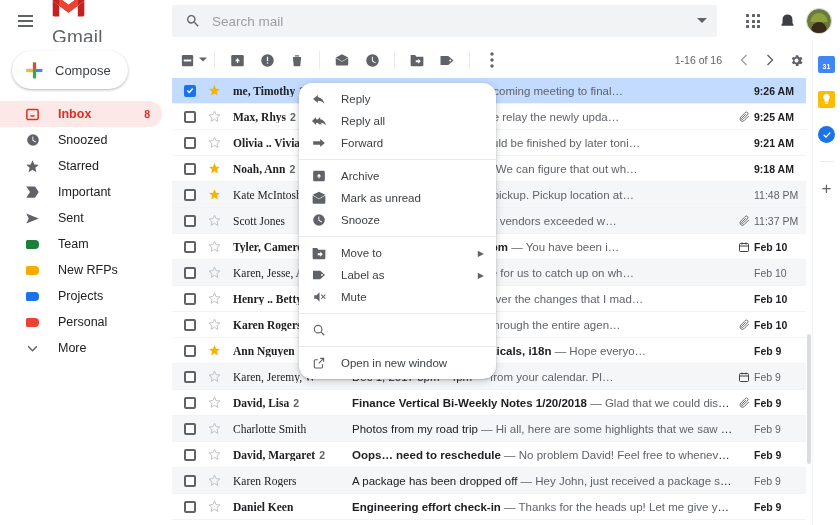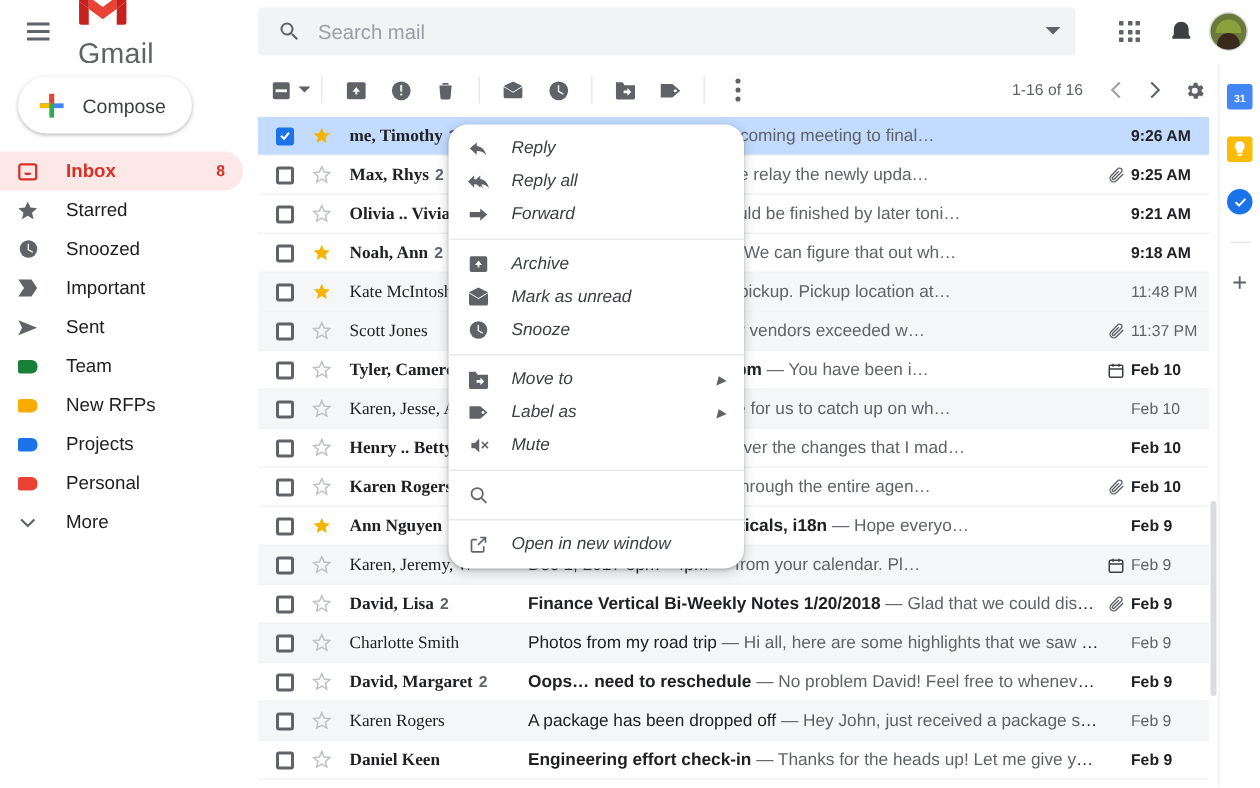--- a/index.html
+++ b/index.html
@@ -78,21 +78,21 @@
     display: flex; align-items: center; gap: 11px;
     margin: 3px 0 0 12px; height: 38px; width: 116px;
     background: #fff; border-radius: 21px; cursor: pointer;
     box-shadow: 0 1px 3px rgba(60,64,67,.28), 0 1px 2px rgba(60,64,67,.12);
     padding-left: 13px;
   }
   .compose-label { font-size: 13px; color: #3c4043; }
   .nav { margin-top: 12px; }
   .nav-item {
     display: flex; align-items: center; height: 26px;
-    padding-left: 10px; cursor: pointer; position: relative;
+    padding-left: 24px; cursor: pointer; position: relative;
     border-top-right-radius: 13px; border-bottom-right-radius: 13px;
     margin-right: 10px;
   }
   .nav-item.active { background: #fce8e6; }
   .nav-ico {
     width: 17px; display: flex; align-items: center; justify-content: center;
     flex-shrink: 0;
   }
   .nav-label {
     font-size: 12.5px; color: #202124; margin-left: 17px;
@@ -161,21 +161,20 @@
     font-size: 10.5px; color: #5f6368;
   }
   .row.unread .date { font-weight: bold; color: #202124; }
 
   
   .ctxmenu {
     position: absolute; left: 299px; top: 83px; width: 197px;
     background: #fff; border-radius: 13px; z-index: 50;
     box-shadow: 0 2px 6px 2px rgba(60,64,67,.15), 0 1px 2px rgba(60,64,67,.3);
     padding: 5px 0;
-    font-style: italic;
   }
   .mi {
     display: flex; align-items: center; height: 22px;
     padding: 0 12px; cursor: pointer; font-size: 11.5px; color: #3c4043;
     position: relative;
   }
   .mi-ico { width: 16px; display: flex; align-items: center; justify-content: center; flex-shrink: 0; }
   .mi-label { margin-left: 14px; white-space: nowrap; }
   .mi-arrow { position: absolute; right: 12px; color: #5f6368; font-size: 8px; }
   .mi-div { height: 1px; background: #e8eaed; margin: 5px 0; }
@@ -287,35 +286,35 @@
             <rect x="3" y="4" width="18" height="16" rx="2"></rect>
               <path d="M3 13h5l1.5 2.5h5L16 13h5" fill="#d93025" stroke="none"></path>
           </svg>
         </span>
         <span class="nav-label">Inbox</span>
         <span class="nav-count">8</span>
       </div>
 
       <div class="nav-item">
         <span class="nav-ico">
-          <svg width="15" height="15" viewBox="0 0 24 24" fill="#5f6368">
-              <path d="M12 17.3l-6.2 3.7 1.6-7L2 9.2l7.1-.6L12 2l2.9 6.6 7.1.6-5.4 4.8 1.6 7z"></path>
-            </svg>
-        </span>
-        <span class="nav-label">Starred</span>
-      </div>
-
-      <div class="nav-item">
-        <span class="nav-ico">
           <svg width="14" height="14" viewBox="0 0 24 24" fill="#5f6368">
               <circle cx="12" cy="12" r="10"></circle>
               <path d="M12.5 6h-1.5v7l5.5 3.3.8-1.3-4.8-2.8z" fill="#fff"></path>
             </svg>
         </span>
         <span class="nav-label">Snoozed</span>
+      </div>
+
+      <div class="nav-item">
+        <span class="nav-ico">
+          <svg width="15" height="15" viewBox="0 0 24 24" fill="#5f6368">
+              <path d="M12 17.3l-6.2 3.7 1.6-7L2 9.2l7.1-.6L12 2l2.9 6.6 7.1.6-5.4 4.8 1.6 7z"></path>
+            </svg>
+        </span>
+        <span class="nav-label">Starred</span>
       </div>
 
       <div class="nav-item">
         <span class="nav-ico">
           <svg width="15" height="14" viewBox="0 0 24 22" fill="#5f6368">
               <path d="M2 2h14l6 9-6 9H2l6-9z"></path>
             </svg>
         </span>
         <span class="nav-label">Important</span>
       </div>

